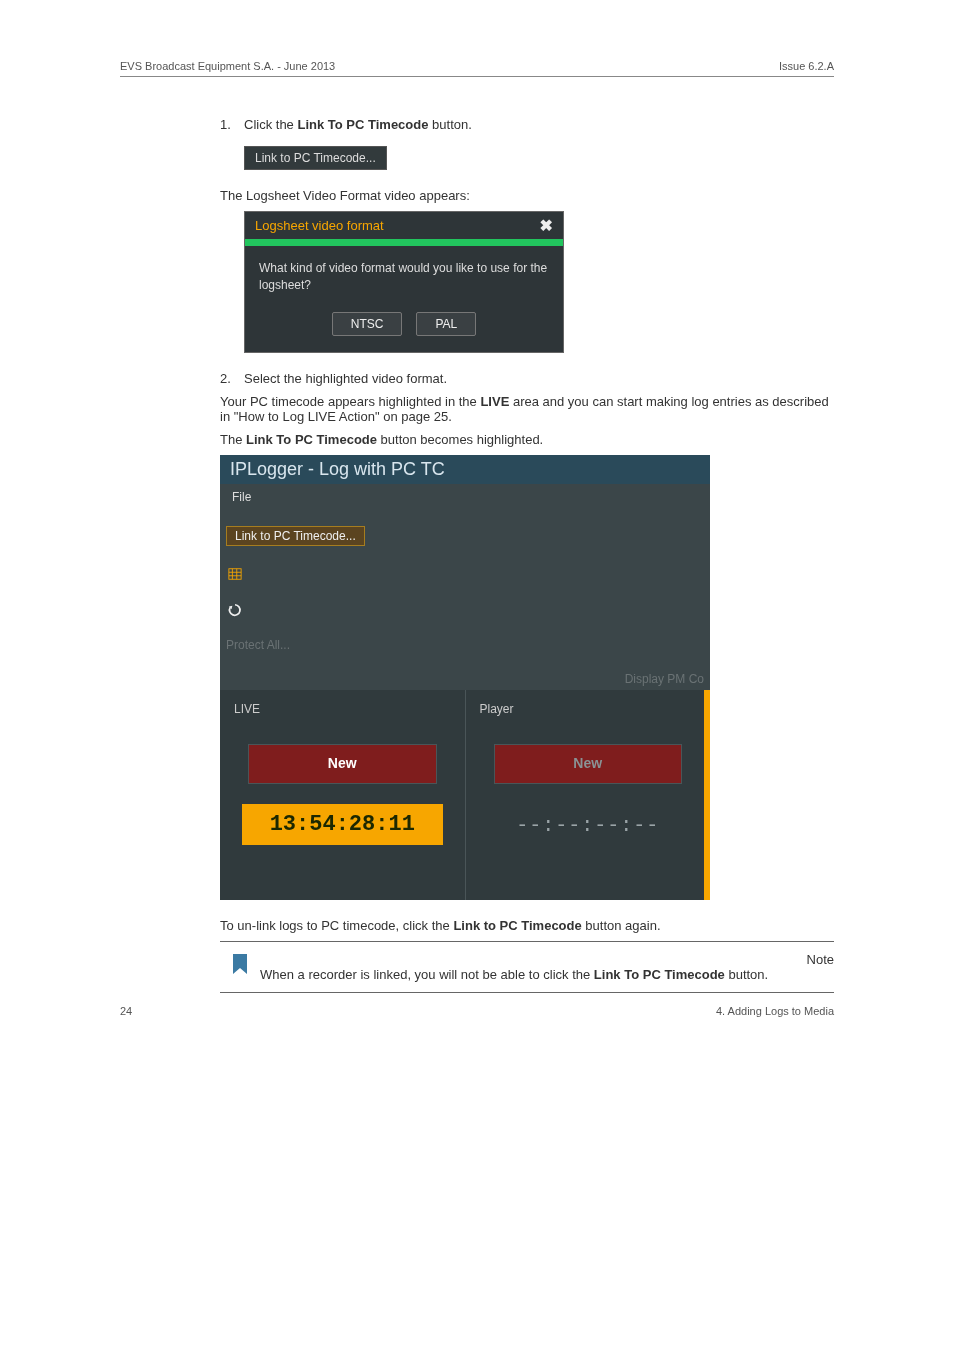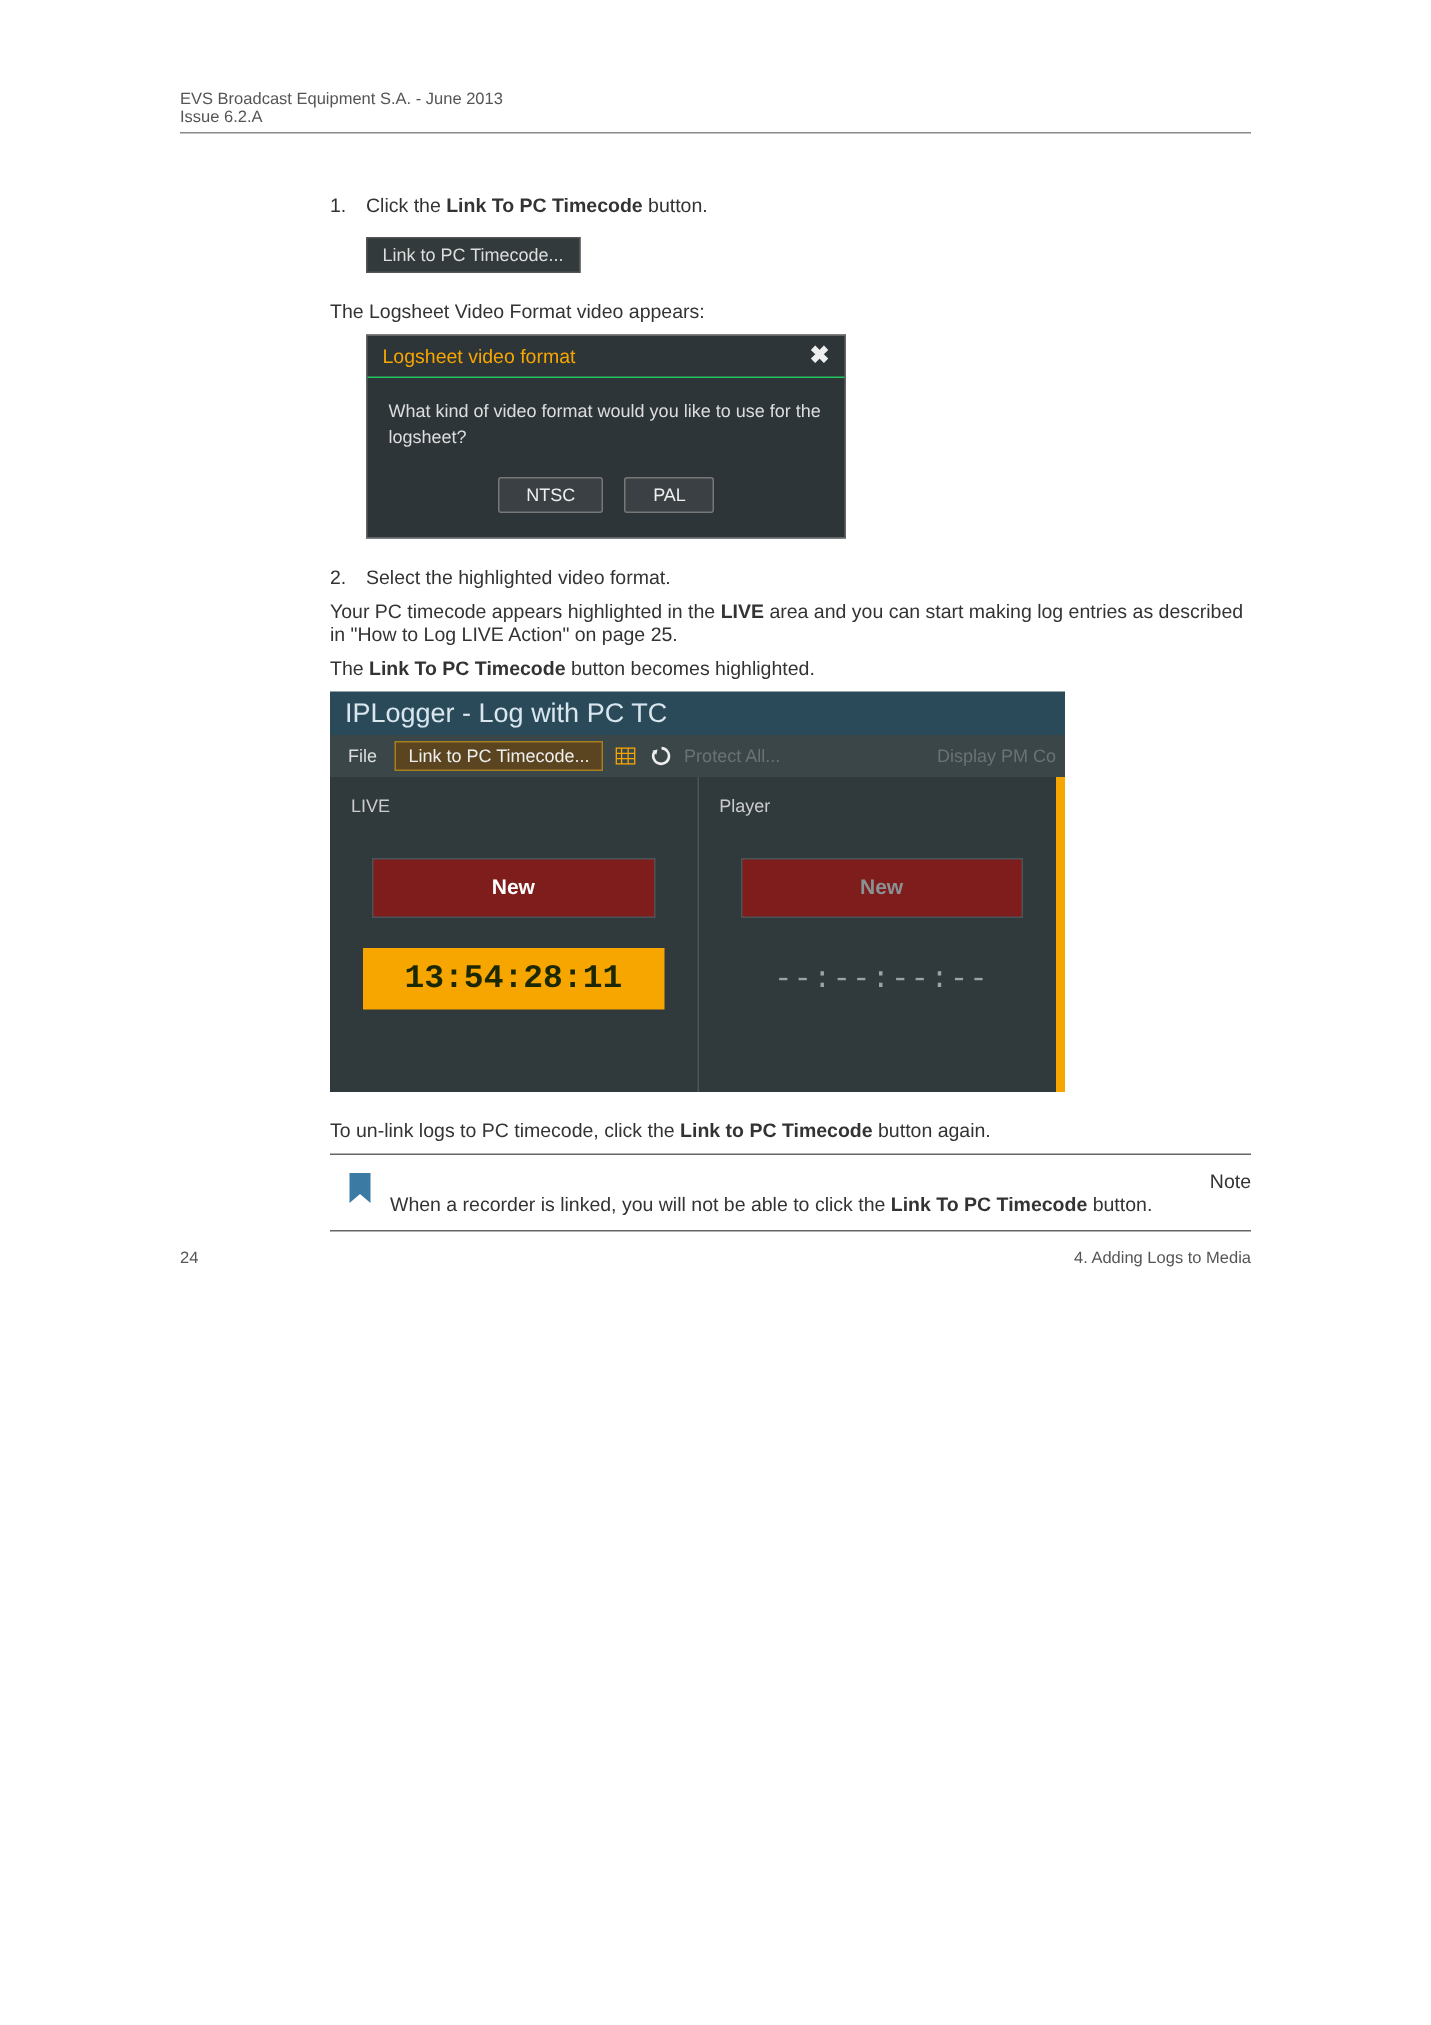--- a/index.html
+++ b/index.html
@@ -14,21 +14,20 @@
   .page {
     padding: 60px 120px 60px 120px;
     position: relative;
   }
   .header {
     display: flex;
     justify-content: space-between;
     font-size: 11px;
     color: #555;
     margin-bottom: 4px;
-    flex-direction: column;
   }
   .header-rule {
     border-top: 1px solid #888;
     margin-bottom: 40px;
   }
   .content {
     margin-left: 100px;
     margin-right: 0;
   }
   .ol-row {
@@ -56,21 +55,21 @@
     border: 1px solid #666;
     margin: 6px 0 18px 24px;
   }
   .dialog-title {
     display: flex;
     justify-content: space-between;
     align-items: center;
     padding: 6px 10px;
     color: #f7a600;
     font-size: 13px;
-    border-bottom: 1px solid #22c55e;
+    border-bottom: 7px solid #22c55e;
   }
   .dialog-close { color: #eee; font-weight: bold; font-size: 16px; line-height: 14px; cursor: default; }
   .dialog-body { padding: 14px 14px 6px 14px; font-size: 12px; line-height: 1.4; }
   .dialog-buttons { display: flex; justify-content: center; gap: 14px; padding: 12px 14px 16px; }
   .dlg-btn {
     background: #3a4043;
     border: 1px solid #777;
     color: #eee;
     padding: 4px 18px;
     font-size: 12px;
@@ -84,25 +83,26 @@
   }
   .app-titlebar {
     background: #2a4a5a;
     color: #d9e6ee;
     padding: 4px 10px;
     font-size: 18px;
   }
   .app-toolbar {
     background: #3b4649;
     display: flex;
-    align-items: center;
+    align-items: flex-start;
     padding: 4px 6px;
-    gap: 6px;
+    gap: 20px;
     color: #aaa;
     font-size: 12px;
+    flex-direction: column;
   }
   .tb-item { color: #ddd; padding: 2px 6px; }
   .tb-highlight { background: #5b4420; border: 1px solid #a67d1f; color: #eee; padding: 2px 8px; }
   .tb-icon {
     width: 18px; height: 16px; display: inline-flex; align-items: center; justify-content: center;
     color: #ddd; font-size: 12px;
   }
   .tb-disabled { color: #6a7274; }
   .app-body { background: #303a3d; display: flex; height: 210px; }
   .pane { flex: 1; padding: 12px 14px; position: relative; }

